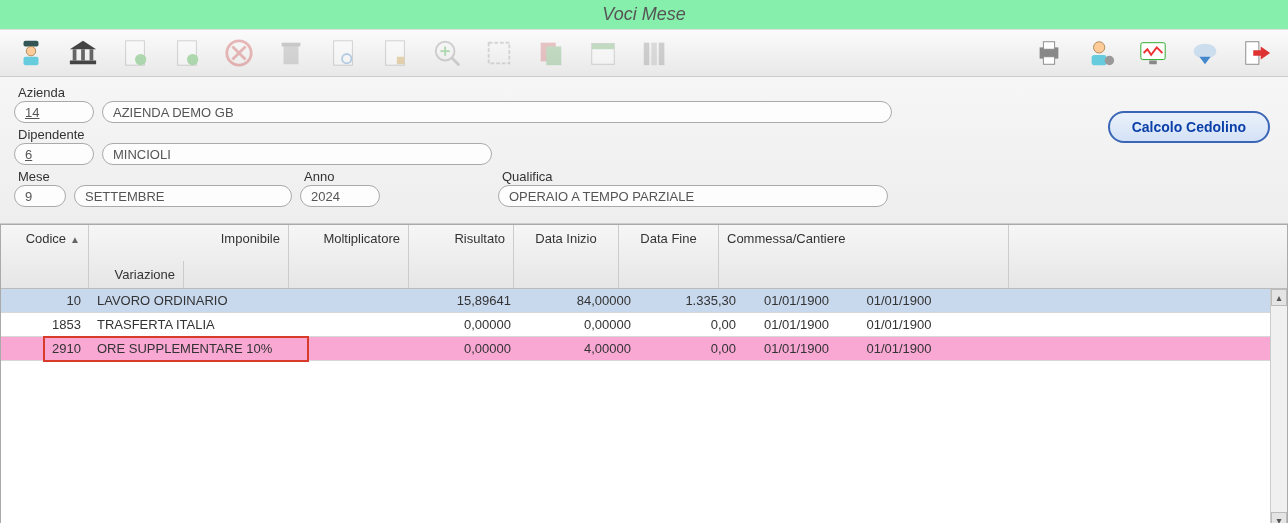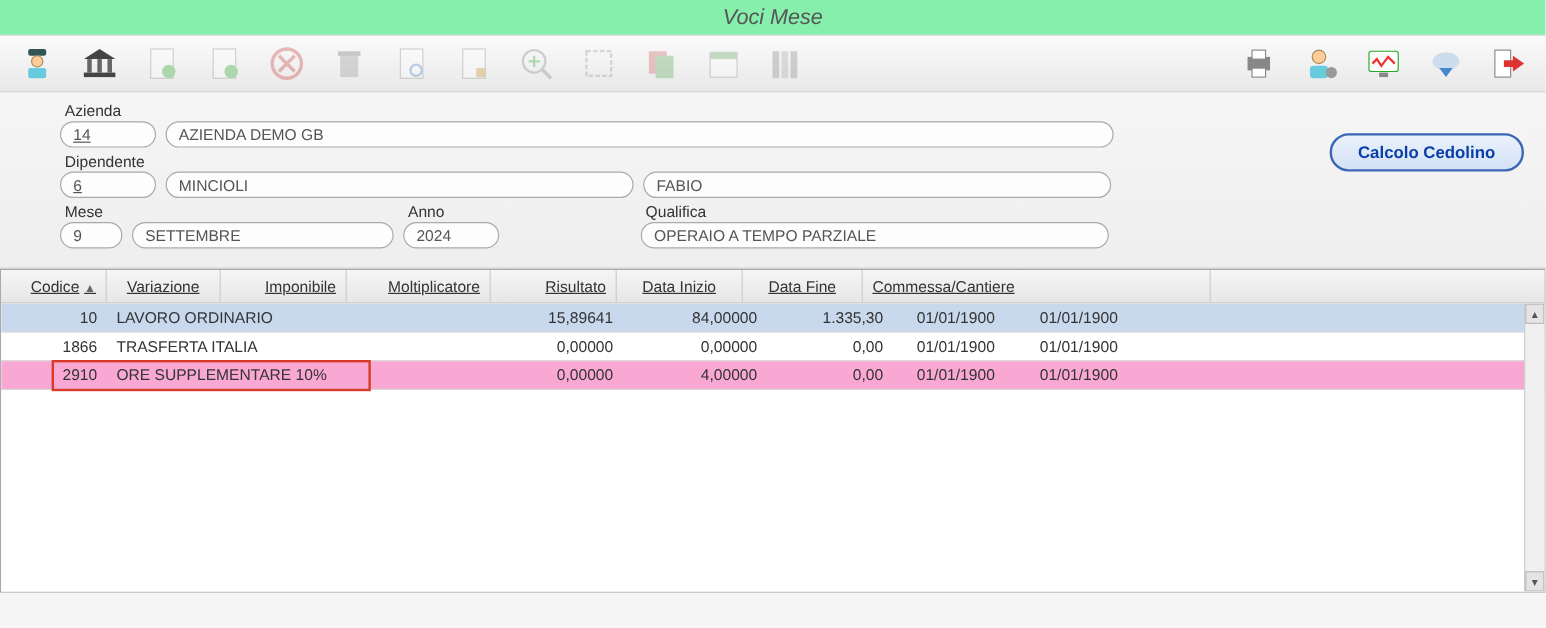--- a/index.html
+++ b/index.html
@@ -39,21 +39,21 @@
   .toolbar .tb-icon svg { width: 30px; height: 30px; }
   .toolbar .tb-spacer { flex: 1; }
   .toolbar .tb-icon.active { opacity: 1; }
 
   .form-area {
     padding: 8px 14px 12px 14px;
     background: linear-gradient(#f6f6f6, #eeeeee);
     border-bottom: 1px solid #ccc;
     position: relative;
   }
-  .row { display: flex; align-items: flex-end; gap: 2px; margin-bottom: 4px; margin-left: 36px; }
+  .row { display: flex; align-items: flex-end; gap: 2px; margin-bottom: 4px; }
   .field { display: flex; flex-direction: column; margin-right: 6px; }
   .field label {
     font-size: 13px;
     color: #333;
     margin-bottom: 1px;
     padding-left: 4px;
   }
   .pill {
     border: 1px solid #aaa;
     background: #fdfdfd;
@@ -91,21 +91,20 @@
     display: flex;
     background: linear-gradient(#f6f6f6,#e6e6e6);
     border-bottom: 1px solid #bbb;
     font-size: 13px;
     color: #333;
   }
   .grid-header .cell {
     padding: 6px 8px;
     border-right: 1px solid #ccc;
     white-space: nowrap;
-    text-decoration: underline;
   }
   .grid-body {
     position: relative;
     height: 240px;
     background: #fff;
     overflow: hidden;
   }
   .grid-row {
     display: flex;
     border-bottom: 1px solid #d8d8d8;
@@ -120,21 +119,21 @@
   }
   .grid-row.sel { background: #c8d8ed; }
   .grid-row.hl { background: #f9a8d4; }
   .hl-box {
     position: absolute;
     border: 2px solid #d93b2b;
     pointer-events: none;
   }
   .col-codice { width: 88px; text-align: right; }
   .col-descr  { width: 230px; text-align: left; }
-  .col-var    { width: 95px; text-align: center; }
+  .col-var    { width: 95px; text-align: right; margin-top: 36px; }
   .col-imp    { width: 105px; text-align: right; }
   .col-mol    { width: 120px; text-align: right; }
   .col-ris    { width: 105px; text-align: right; }
   .col-di     { width: 105px; text-align: center; }
   .col-df     { width: 100px; text-align: center; }
   .col-cc     { width: 290px; text-align: left; }
   .sort-ind { font-size:10px; color:#666; margin-left:4px; }
 
   .scrollbar-v {
     position: absolute;
@@ -292,24 +291,20 @@
   </div>
 
   <div class="row">
     <div class="field">
       <label>Dipendente</label>
       <div class="pill small">6</div>
     </div>
     <div class="field">
       <label>&nbsp;</label>
       <div class="pill wide">MINCIOLI</div>
-    </div>
-    <div class="field">
-      <label>&nbsp;</label>
-      <div class="pill wide">FABIO</div>
     </div>
   </div>
 
   <div class="row">
     <div class="field">
       <label>Mese</label>
       <div class="pill" style="width:52px">9</div>
     </div>
     <div class="field">
       <label>&nbsp;</label>
@@ -346,21 +341,21 @@
       <div class="cell col-descr">LAVORO ORDINARIO</div>
       <div class="cell col-var"></div>
       <div class="cell col-imp">15,89641</div>
       <div class="cell col-mol">84,00000</div>
       <div class="cell col-ris">1.335,30</div>
       <div class="cell col-di">01/01/1900</div>
       <div class="cell col-df">01/01/1900</div>
       <div class="cell col-cc"></div>
     </div>
     <div class="grid-row">
-      <div class="cell col-codice">1866</div>
+      <div class="cell col-codice">1853</div>
       <div class="cell col-descr">TRASFERTA ITALIA</div>
       <div class="cell col-var"></div>
       <div class="cell col-imp">0,00000</div>
       <div class="cell col-mol">0,00000</div>
       <div class="cell col-ris">0,00</div>
       <div class="cell col-di">01/01/1900</div>
       <div class="cell col-df">01/01/1900</div>
       <div class="cell col-cc"></div>
     </div>
     <div class="grid-row hl">

